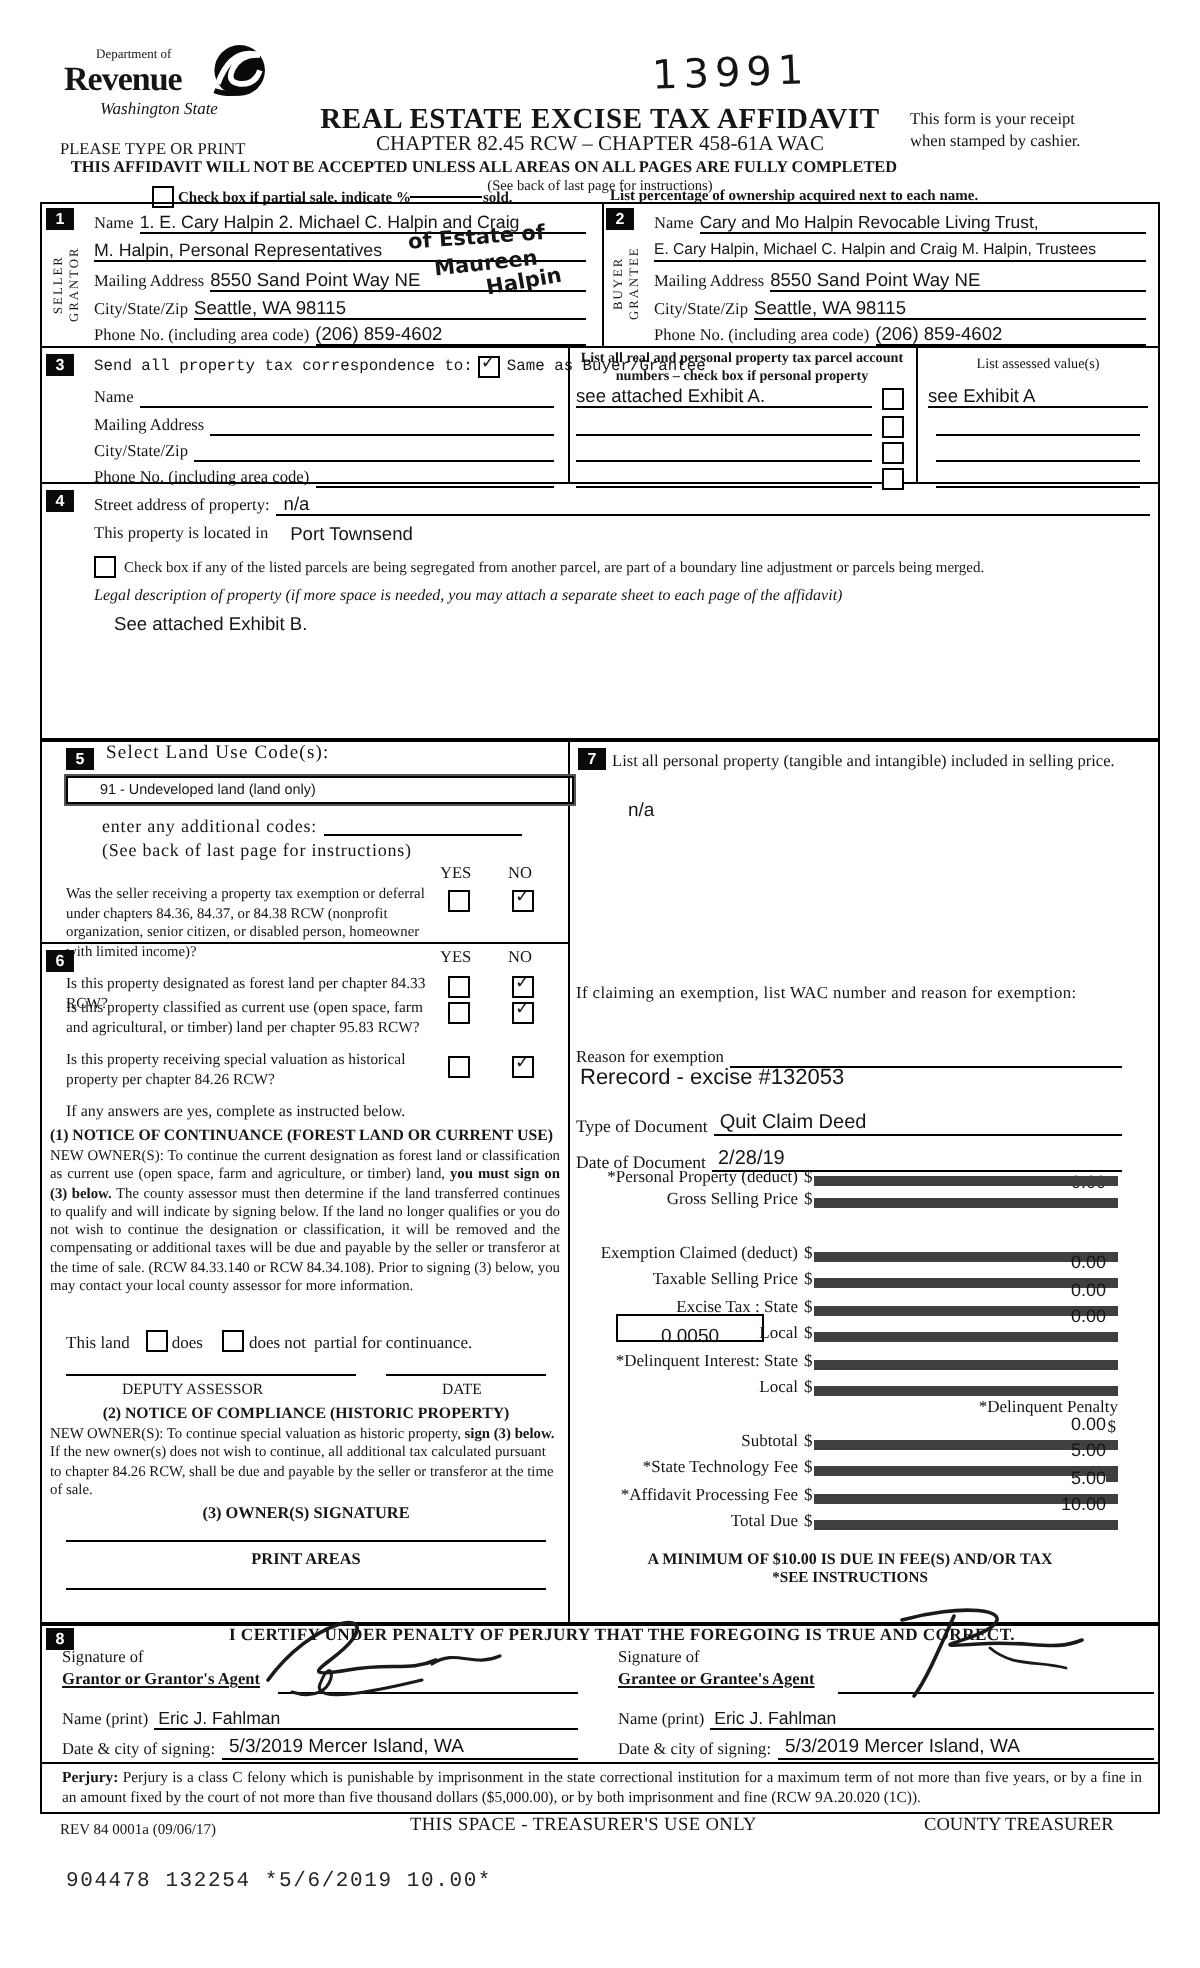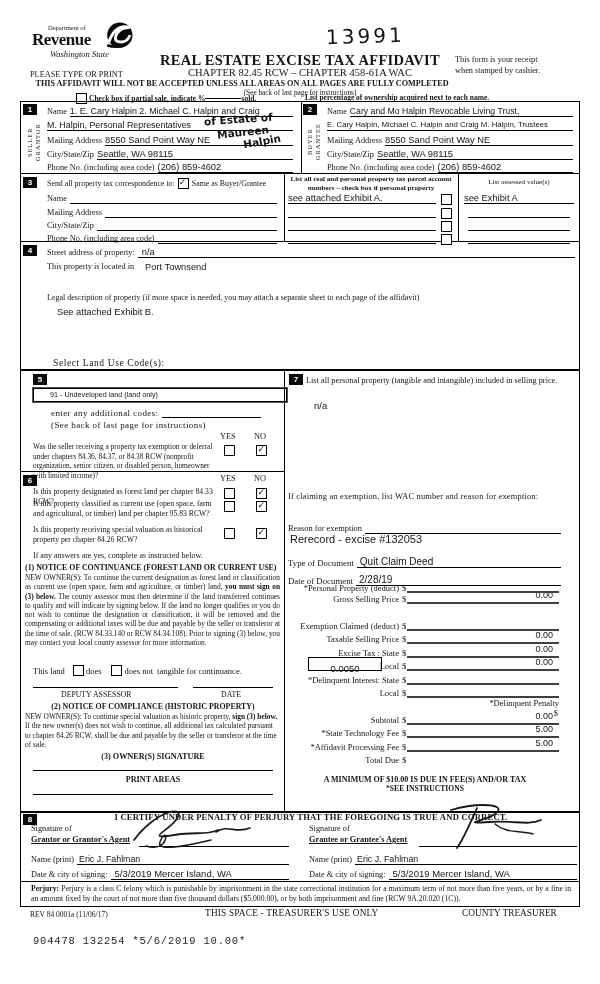--- a/index.html
+++ b/index.html
@@ -33,21 +33,21 @@
   .cb.checked::after{content:"\2713";position:absolute;left:0px;top:-2px;font:9px "DejaVu Sans",sans-serif;}
   .cbx{position:absolute;width:9px;height:9px;border:1px solid #000;background:#fff;}
   .cbx.checked::after{content:"\2713";position:absolute;left:0.5px;top:-2px;font:9px "DejaVu Sans",sans-serif;}
   
   .para{font-size:7.4px;line-height:9.3px;text-align:justify;}
   .q{font-size:7.7px;line-height:9.6px;}
   
   .fee-row{position:absolute;left:246px;width:292px;display:flex;align-items:flex-end;height:13px;}
   .fee-label{width:132px;text-align:right;font-size:8.5px;white-space:nowrap;flex:none;line-height:10px;}
   .fee-cur{font-size:8.5px;padding:0 1px 0 3px;flex:none;line-height:10px;}
-  .fee-line{flex:1;border-bottom:2px solid #404040;text-align:right;}
+  .fee-line{flex:1;border-bottom:5px solid #404040;text-align:right;}
   .fee-val{font-family:"Liberation Sans",sans-serif;font-size:9px;padding-right:6px;line-height:11px;}
   .sigline{position:absolute;border-bottom:1px solid #000;height:0;}
   svg{display:block;}
 </style>
 </head>
 <body>
 
 <div class="a" style="left:30px;top:22px;width:150px;">
   <div class="a" style="left:18px;top:2px;font-size:6.5px;">Department of</div>
   <div class="a b" style="left:2px;top:8px;font-size:17px;letter-spacing:-0.5px;">Revenue</div>
@@ -164,21 +164,21 @@
       </span>
   </div>
   <div class="row" style="left:306px;top:59px;width:246px;">
     <span class="lb">Phone No. (including area code)</span>
     <span class="fill">
         <span class="v">(206) 859-4602</span>
       </span>
   </div>
 
   <div class="badge" style="left:2px;top:75px;">3</div>
-  <div class="row" style="left:26px;top:76px;width:232px;align-items:center;">
+  <div class="row" style="left:26px;top:76px;width:232px;align-items:center;font-family:Liberation Mono, monospace;">
     <span class="lb" style="font-size:7.9px;">Send all property tax correspondence to:</span>
     <span class="cb checked"></span>
     <span class="lb" style="font-size:7.9px;padding-left:3px;">Same as Buyer/Grantee</span>
   </div>
   <div class="row" style="left:26px;top:90px;width:230px;">
     <span class="lb">Name</span>
     <span class="fill"></span>
   </div>
   <div class="row" style="left:26px;top:104px;width:230px;">
     <span class="lb">Mailing Address</span>
@@ -236,25 +236,29 @@
   <div class="row" style="left:26px;top:144px;width:528px;">
     <span class="lb">Street address of property:</span>
     <span class="fill">
         <span class="v" style="padding-left:4px;">n/a</span>
       </span>
   </div>
   <div class="row" style="left:26px;top:160px;width:300px;">
     <span class="lb">This property is located in</span>
     <span class="v" style="padding-left:8px;">Port Townsend</span>
   </div>
-  <div class="a" style="left:26px;top:191px;width:520px;font-size:8px;">Legal description of property (if more space is needed, you may attach a separate sheet to each page of the affidavit)</div>
+  <div class="row" style="left:26px;top:176px;width:528px;align-items:center;">
+    <span class="cb"></span>
+    <span style="font-size:7.5px;padding-left:4px;">Check box if any of the listed parcels are being segregated from another parcel, are part of a boundary line adjustment or parcels being merged.</span>
+  </div>
+  <div class="a" style="left:26px;top:191px;width:520px;font-size:8px;font-style:italic;">Legal description of property (if more space is needed, you may attach a separate sheet to each page of the affidavit)</div>
   <div class="a sans" style="left:36px;top:205px;font-size:9.3px;">See attached Exhibit B.</div>
 
   <div class="badge" style="left:12px;top:272px;">5</div>
-  <div class="a" style="left:32px;top:256px;font-size:9.5px;letter-spacing:0.6px;text-align:right;">Select Land Use Code(s):</div>
+  <div class="a" style="left:32px;top:270px;font-size:9.5px;letter-spacing:0.6px;text-align:right;">Select Land Use Code(s):</div>
   <div class="a" style="left:12px;top:286px;width:238px;height:12px;border:1px solid #000;box-shadow:0 0 0 1px #555;padding-left:14px;">
     <span class="sans" style="font-size:7.2px;line-height:12px;padding-left:2px;display:block;">91 - Undeveloped land (land only)</span>
   </div>
   <div class="row" style="left:30px;top:304px;width:210px;">
     <span class="lb" style="font-size:9px;letter-spacing:0.4px;">enter any additional codes:</span>
     <span class="fill"></span>
   </div>
   <div class="a" style="left:30px;top:318px;font-size:9px;letter-spacing:0.4px;">(See back of last page for instructions)</div>
   <div class="a" style="left:199px;top:330px;font-size:8.3px;">YES</div>
   <div class="a" style="left:233px;top:330px;font-size:8.3px;">NO</div>
@@ -283,21 +287,21 @@
   <div class="a para" style="left:4px;top:471px;width:255px;">
     <span>NEW OWNER(S): To continue the current designation as forest land or classification as current use (open space, farm and agriculture, or timber) land, </span><span class="b">you must sign on (3) below.</span><span> The county assessor must then determine if the land transferred continues to qualify and will indicate by signing below. If the land no longer qualifies or you do not wish to continue the designation or classification, it will be removed and the compensating or additional taxes will be due and payable by the seller or transferor at the time of sale. (RCW 84.33.140 or RCW 84.34.108). Prior to signing (3) below, you may contact your local county assessor for more information.</span>
   </div>
 
   <div class="row" style="left:12px;top:563px;width:240px;align-items:center;font-size:8.5px;">
     <span>This land</span>
     <span class="cb" style="margin-left:8px;"></span>
     <span style="padding:0 10px 0 2px;">does</span>
     <span class="cb"></span>
     <span style="padding:0 4px 0 2px;">does not</span>
-    <span>tangible for continuance.</span>
+    <span>partial for continuance.</span>
   </div>
   <div class="sigline" style="left:12px;top:585px;width:145px;"></div>
   <div class="sigline" style="left:172px;top:585px;width:80px;"></div>
   <div class="a" style="left:40px;top:588px;font-size:7.8px;">DEPUTY ASSESSOR</div>
   <div class="a" style="left:200px;top:588px;font-size:7.8px;">DATE</div>
 
   <div class="a b c" style="left:4px;top:600px;width:256px;font-size:7.9px;">(2) NOTICE OF COMPLIANCE (HISTORIC PROPERTY)</div>
   <div class="a para" style="left:4px;top:610px;width:255px;text-align:left;">
     <span>NEW OWNER(S): To continue special valuation as historic property, </span><span class="b">sign (3) below.</span><span> If the new owner(s) does not wish to continue, all additional tax calculated pursuant to chapter 84.26 RCW, shall be due and payable by the seller or transferor at the time of sale.</span>
   </div>
@@ -389,20 +393,21 @@
       <span class="fee-line"><span class="fee-val">5.00</span></span>
   </div>
   <div class="fee-row" style="top:637px;">
     <span class="fee-label">*Affidavit Processing Fee</span>
       <span class="fee-cur">$</span>
       <span class="fee-line"><span class="fee-val">5.00</span></span>
   </div>
   <div class="fee-row" style="top:650px;">
     <span class="fee-label">Total Due</span>
       <span class="fee-cur">$</span>
+      <span class="fee-line"><span class="fee-val">10.00</span></span>
   </div>
 
   <div class="a b c" style="left:276px;top:673px;width:256px;font-size:8px;">A MINIMUM OF $10.00 IS DUE IN FEE(S) AND/OR TAX</div>
   <div class="a b c" style="left:276px;top:682px;width:256px;font-size:7.6px;">*SEE INSTRUCTIONS</div>
 
   <div class="badge" style="left:2px;top:712px;">8</div>
   <div class="a b c" style="left:40px;top:710px;width:500px;font-size:8.6px;letter-spacing:0.2px;">I CERTIFY UNDER PENALTY OF PERJURY THAT THE FOREGOING IS TRUE AND CORRECT.</div>
 
   <div class="a" style="left:10px;top:722px;font-size:8.3px;">Signature of</div>
   <div class="a b" style="left:10px;top:733px;font-size:8.3px;text-decoration:underline;">Grantor or Grantor's Agent</div>
@@ -448,16 +453,16 @@
     <span class="fill">
         <span class="v" style="font-size:9.5px;padding-left:4px;">5/3/2019  Mercer Island, WA</span>
       </span>
   </div>
 
   <div class="a" style="left:10px;top:782px;width:540px;font-size:7.7px;line-height:9.8px;text-align:justify;">
     <span class="b">Perjury:</span><span> Perjury is a class C felony which is punishable by imprisonment in the state correctional institution for a maximum term of not more than five years, or by a fine in an amount fixed by the court of not more than five thousand dollars ($5,000.00), or by both imprisonment and fine (RCW 9A.20.020 (1C)).</span>
   </div>
 </div>
 
-<div class="a" style="left:30px;top:910px;font-size:7.5px;">REV 84 0001a (11/06/17)</div>
+<div class="a" style="left:30px;top:910px;font-size:7.5px;">REV 84 0001a (09/06/17)</div>
 <div class="a" style="left:205px;top:908px;font-size:9.3px;letter-spacing:0.2px;">THIS SPACE - TREASURER'S USE ONLY</div>
 <div class="a" style="left:462px;top:908px;font-size:9.3px;">COUNTY TREASURER</div>
 <div class="a mono" style="left:33px;top:935px;font-size:10.5px;letter-spacing:0.8px;color:#252525;">904478 132254 *5/6/2019 10.00*</div>
 
 </body></html>

